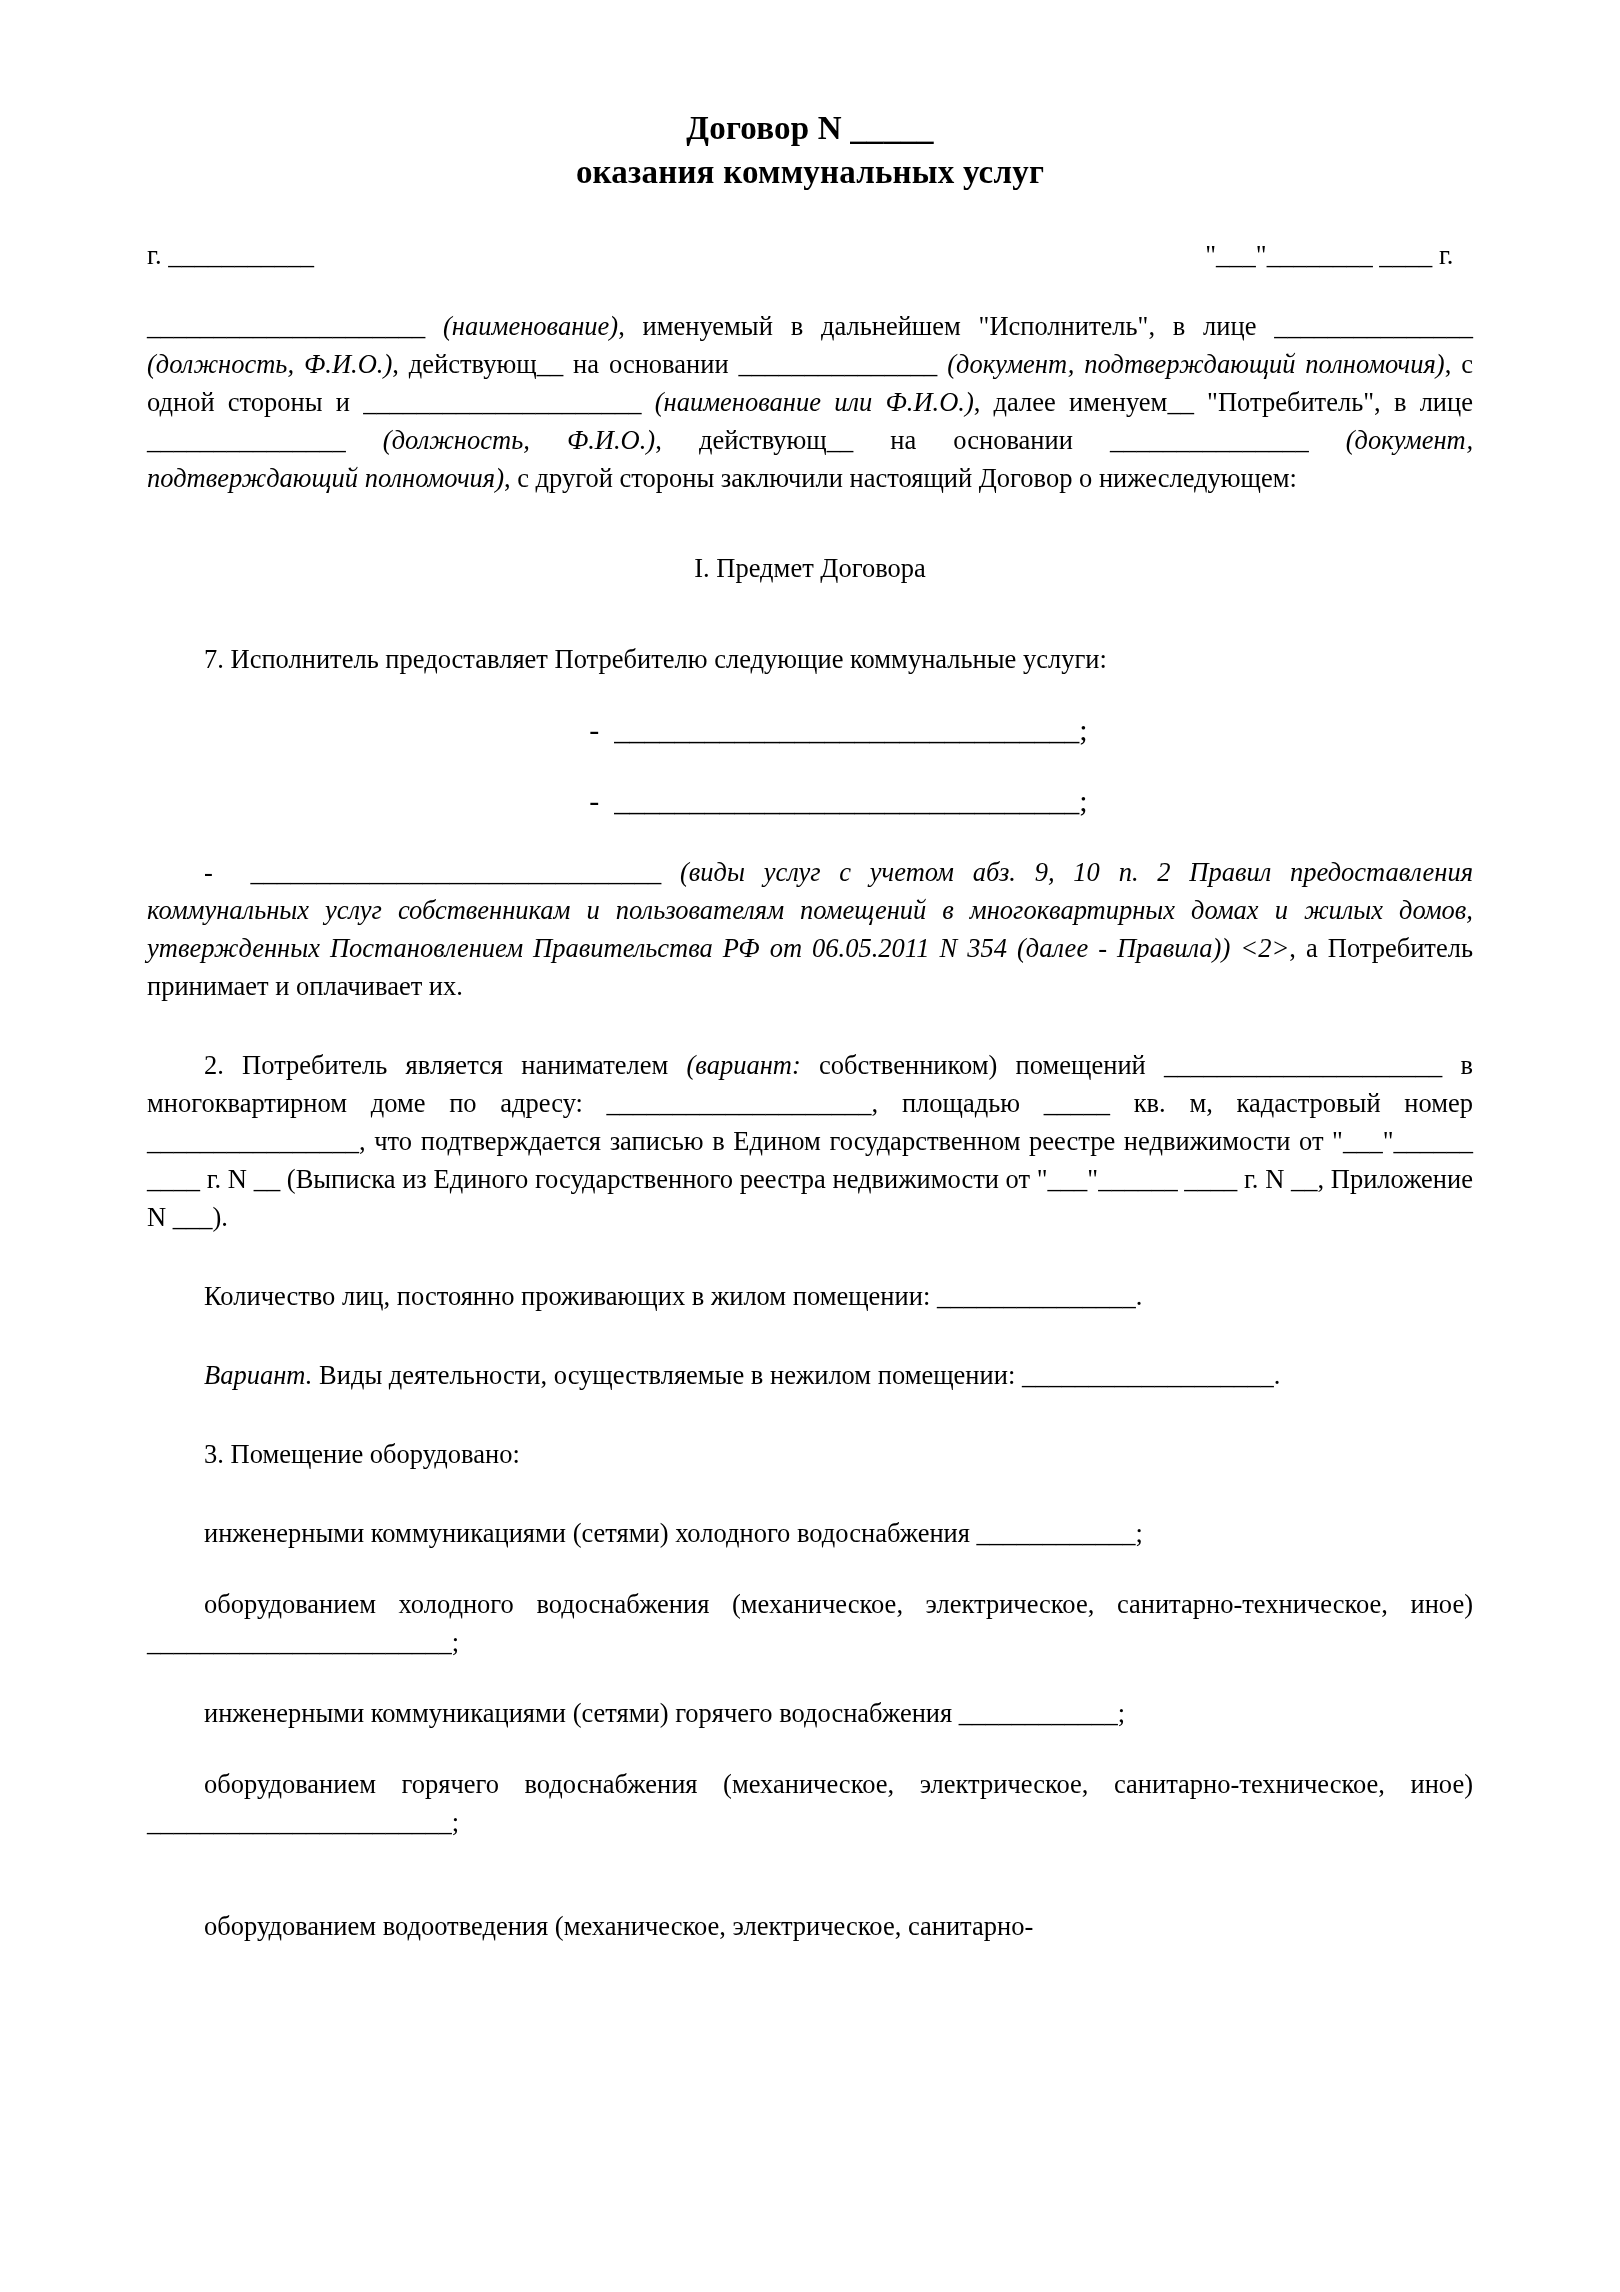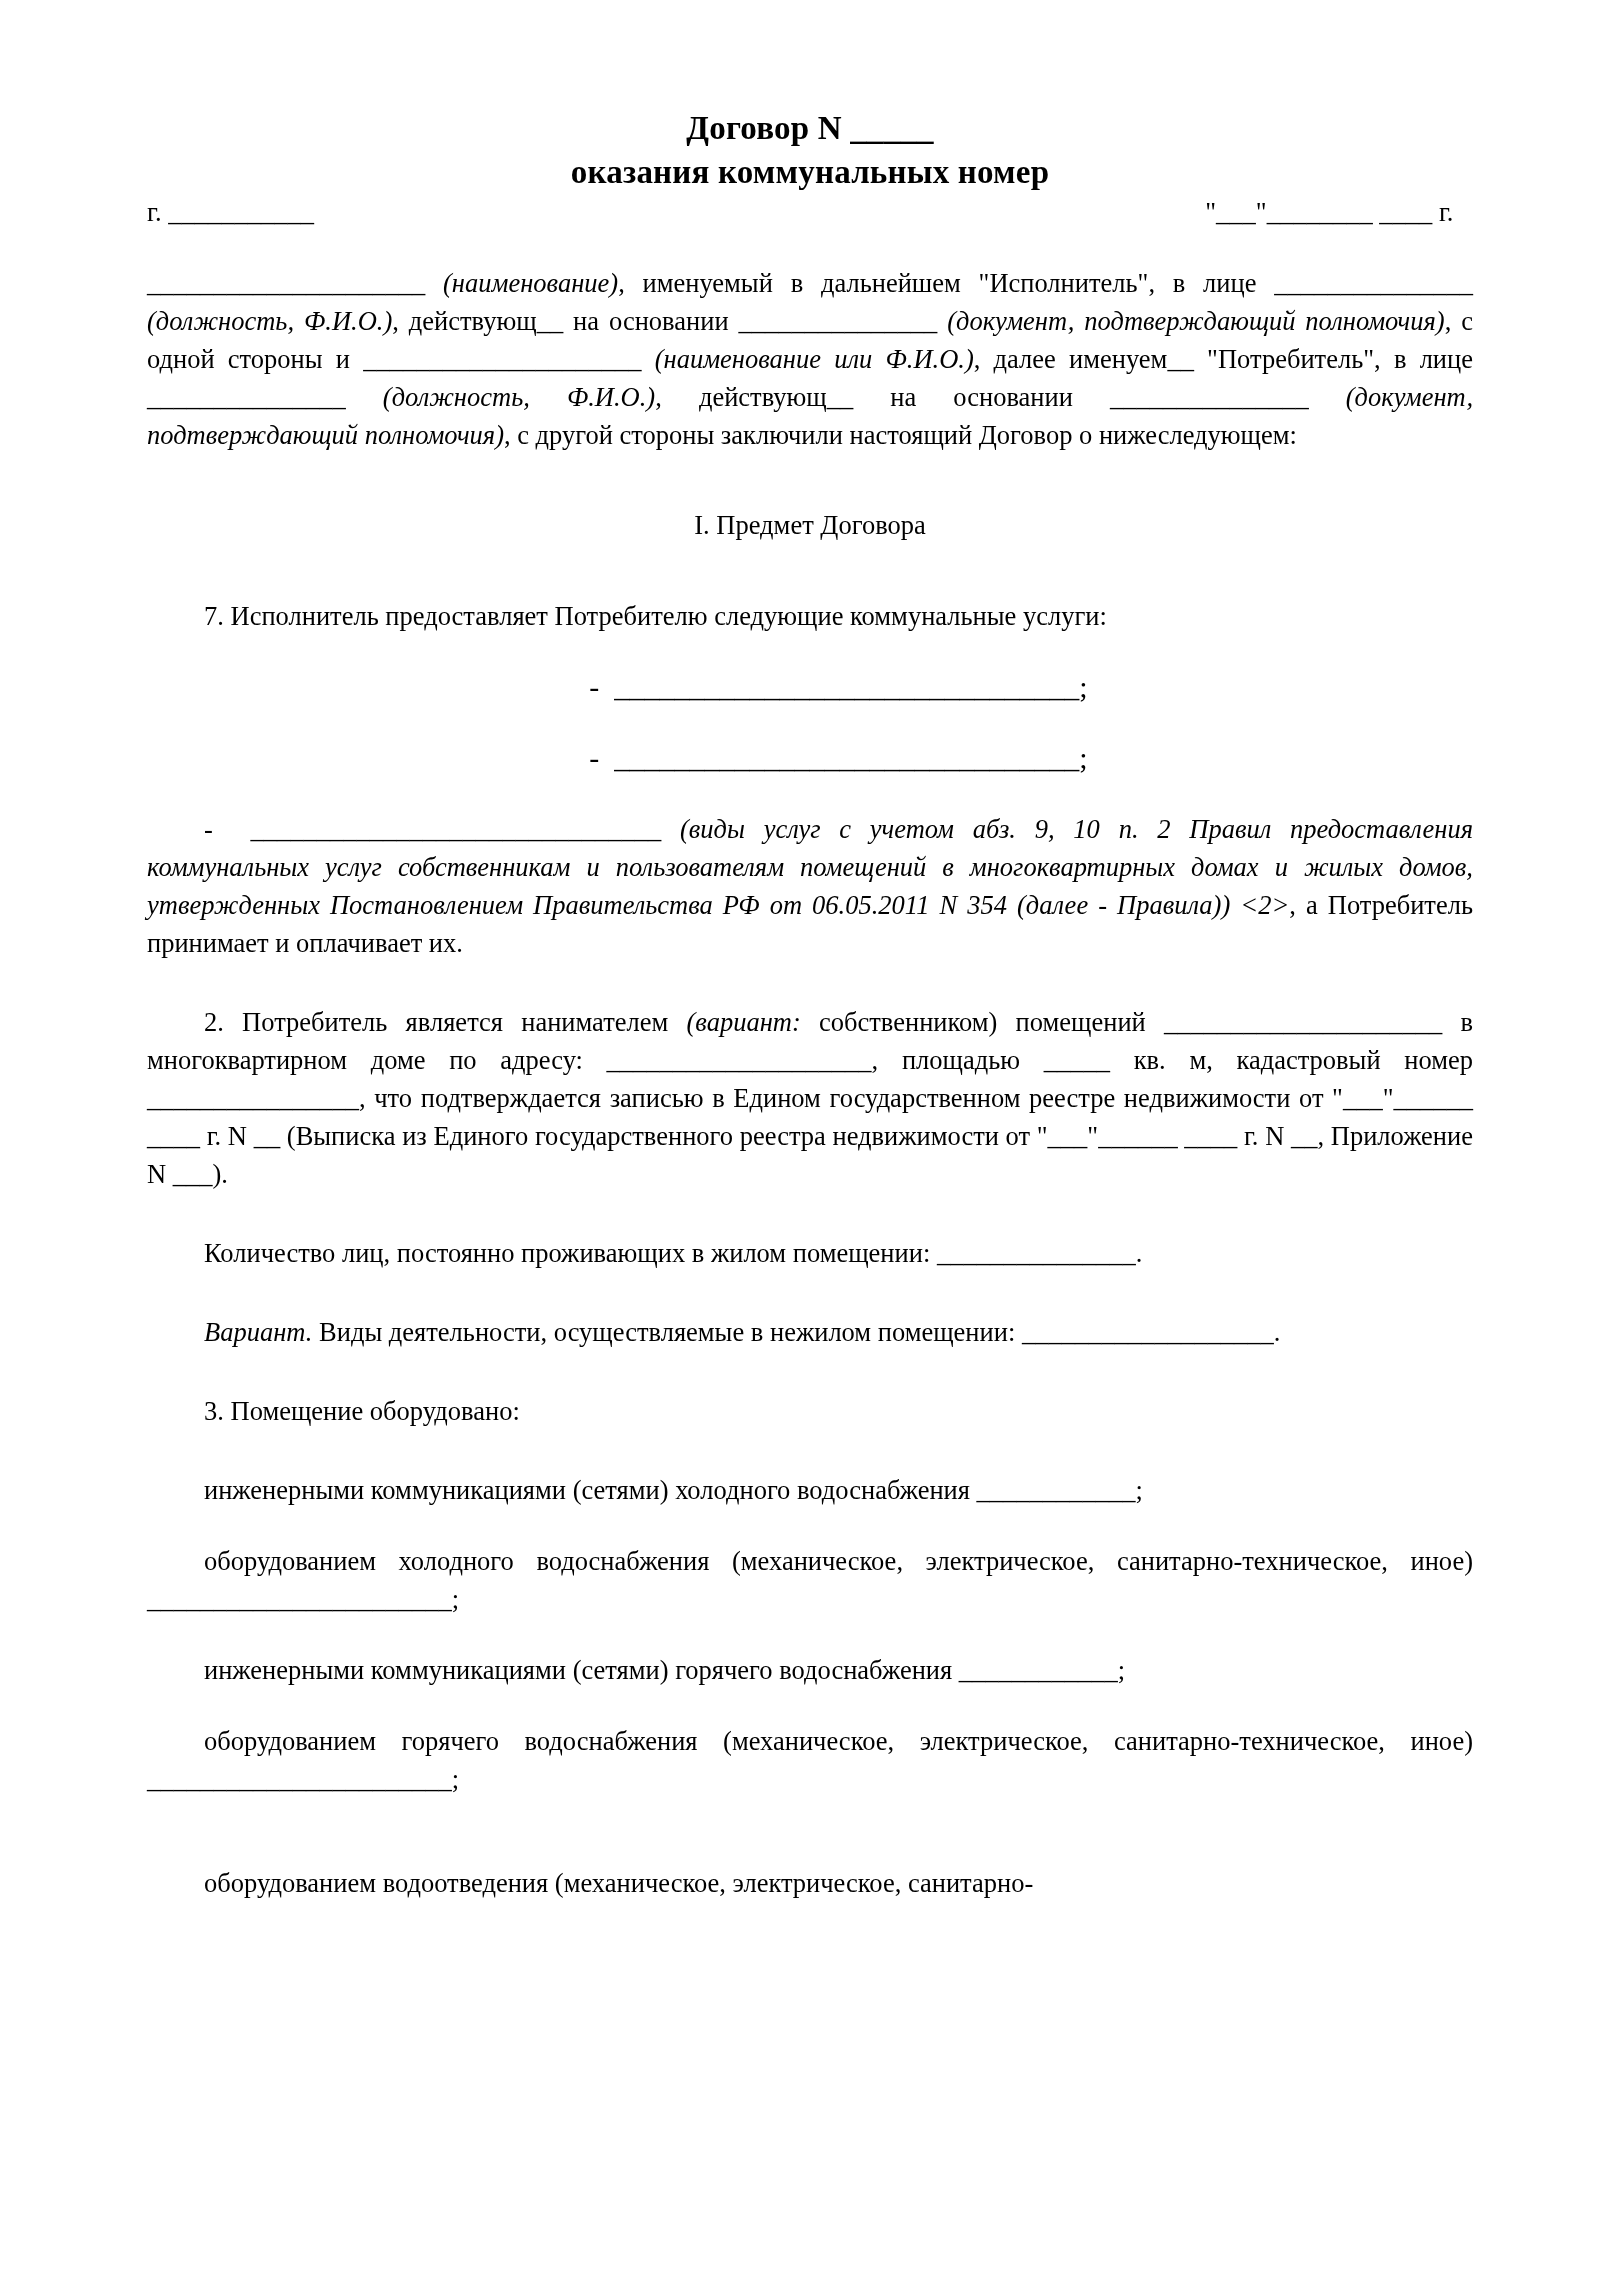--- a/index.html
+++ b/index.html
@@ -34,20 +34,21 @@
     line-height: 44px;
     letter-spacing: 0.2px;
   }
   .doc-title .t-line { display: block; white-space: pre; }
 
   
   .city-date-row {
     display: flex;
     justify-content: space-between;
     align-items: baseline;
+    margin-top: 43px;
     font-size: 26.5px;
     line-height: 37px;
   }
   .city-date-row .city { white-space: pre; }
   .city-date-row .date { white-space: pre; padding-right: 19.6px; }
 
   
   p.para {
     margin: 0;
     font-size: 26.5px;
@@ -88,21 +89,21 @@
   .fill { white-space: pre; }
 </style>
 </head>
 <body>
 
 <div class="page">
   <div class="doc-body">
 
     <div class="doc-title">
       <span class="t-line">Договор N _____</span>
-      <span class="t-line">оказания коммунальных номер</span>
+      <span class="t-line">оказания коммунальных услуг</span>
     </div>
 
     <div class="city-date-row">
       <span class="city fill">г. ___________</span>
       <span class="date fill">"___"________ ____ г.</span>
     </div>
 
     <div class="gap-md"></div>
 
     <p class="para lastline-left"><span>_____________________ </span><span class="it">(наименование)</span><span>, именуемый в дальнейшем "Исполнитель", в лице _______________ </span><span class="it">(должность, Ф.И.О.)</span><span>, действующ__ на основании _______________ </span><span class="it">(документ, подтверждающий полномочия)</span><span>, с одной стороны и _____________________ </span><span class="it">(наименование или Ф.И.О.)</span><span>, далее именуем__ "Потребитель", в лице _______________ </span><span class="it">(должность, Ф.И.О.)</span><span>, действующ__ на основании _______________ </span><span class="it">(документ, подтверждающий полномочия)</span><span>, с другой стороны заключили настоящий Договор о нижеследующем:</span></p>

